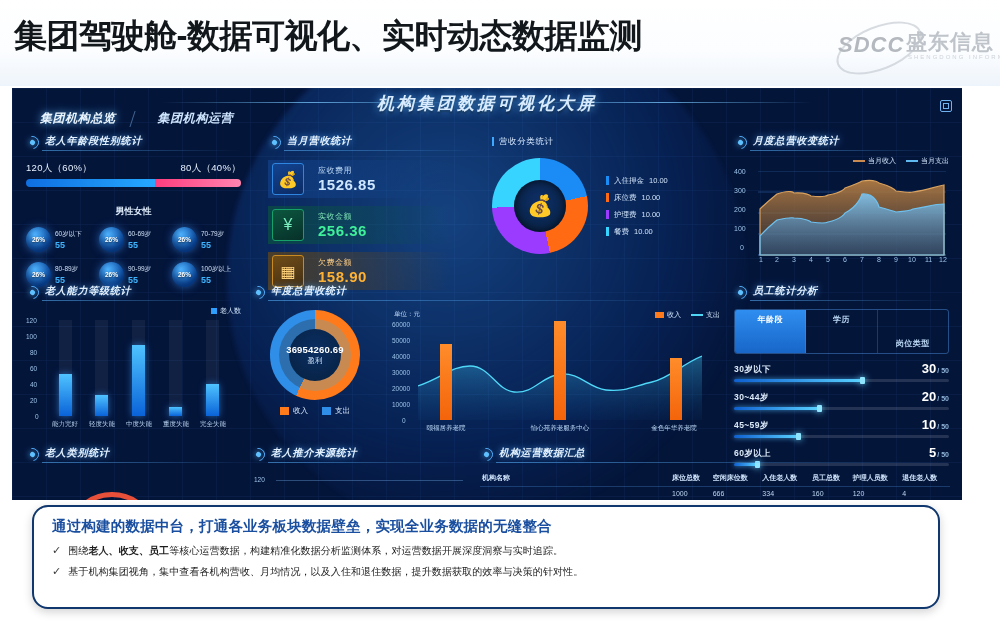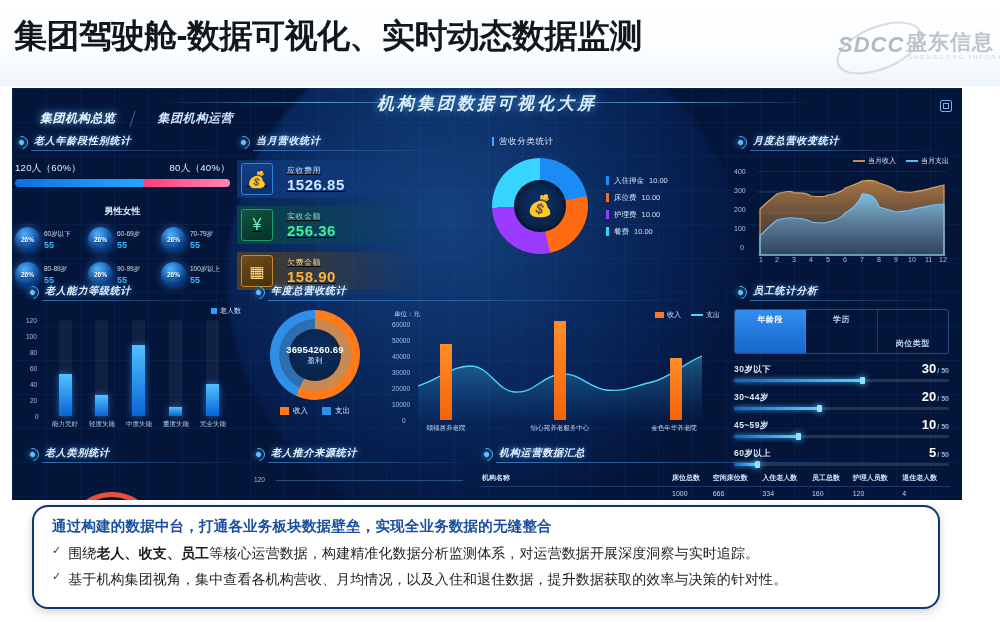--- a/index.html
+++ b/index.html
@@ -214,21 +214,21 @@
   
   .callout{
     position:absolute; left:32px; top:505px; width:908px; height:104px;
     background:#ffffff; border:2px solid #10386e; border-radius:16px;
     box-shadow: 0 3px 10px rgba(0,0,0,.18);
     padding: 10px 16px 8px 18px;
   }
   .co-title{ font-size:14.5px; font-weight:bold; color:#1a4fa0; letter-spacing:.2px; }
   .co-item{ display:flex; gap:7px; align-items:flex-start; margin-top:8px; }
   .co-check{ color:#3a3a3a; font-size:11px; line-height:1.2; flex:none; }
-  .co-text{ font-size:14px; color:#1d1d1d; line-height:1.3; letter-spacing:.1px;}
+  .co-text{ font-size:10px; color:#1d1d1d; line-height:1.3; letter-spacing:.1px;}
   .co-text b{ font-weight:bold; }
 </style>
 </head>
 <body>
 
 <div class="page">
 
   <div class="topbar">
     <div class="deck-title">集团驾驶舱-数据可视化、实时动态数据监测</div>
     <div class="logo-wrap">
@@ -247,21 +247,21 @@
       <div class="swoosh" style="right:150px; top:14px; width:300px;"></div>
       <div class="dash-title">机构集团数据可视化大屏</div>
       <div class="tab-row">
         <div class="tab active">集团机构总览</div>
         <div class="tab-sep"></div>
         <div class="tab">集团机构运营</div>
       </div>
       <div class="fs-icon"></div>
     </div>
 
-    <div class="panel" style="left:3px; top:46px; width:215px;">
+    <div class="panel" style="left:14px; top:46px; width:215px;">
       <div class="p-head">
         <div class="bullet"></div>
         <div class="p-title">老人年龄段性别统计</div>
       </div>
       <div class="gender-nums">
         <span>120人（60%）</span>
         <span>80人（40%）</span>
       </div>
       <div class="gender-bar">
         <div class="gb-male" style="width:60%"></div>
@@ -322,21 +322,21 @@
               <span>26%</span>
             </div>
           <div class="age-txt">
               <span class="t1">100岁以上</span>
               <span class="t2">55</span>
             </div>
         </div>
       </div>
     </div>
 
-    <div class="panel" style="left:225px; top:46px; width:215px;text-decoration:underline;">
+    <div class="panel" style="left:256px; top:46px; width:215px;">
       <div class="p-head">
         <div class="bullet"></div>
         <div class="p-title">当月营收统计</div>
       </div>
       <div class="rev-card rc-blue">
         <div class="rev-ico">💰</div>
         <div class="rev-body">
           <div class="rev-lab">应收费用</div>
           <div class="rev-val">1526.85</div>
         </div>

